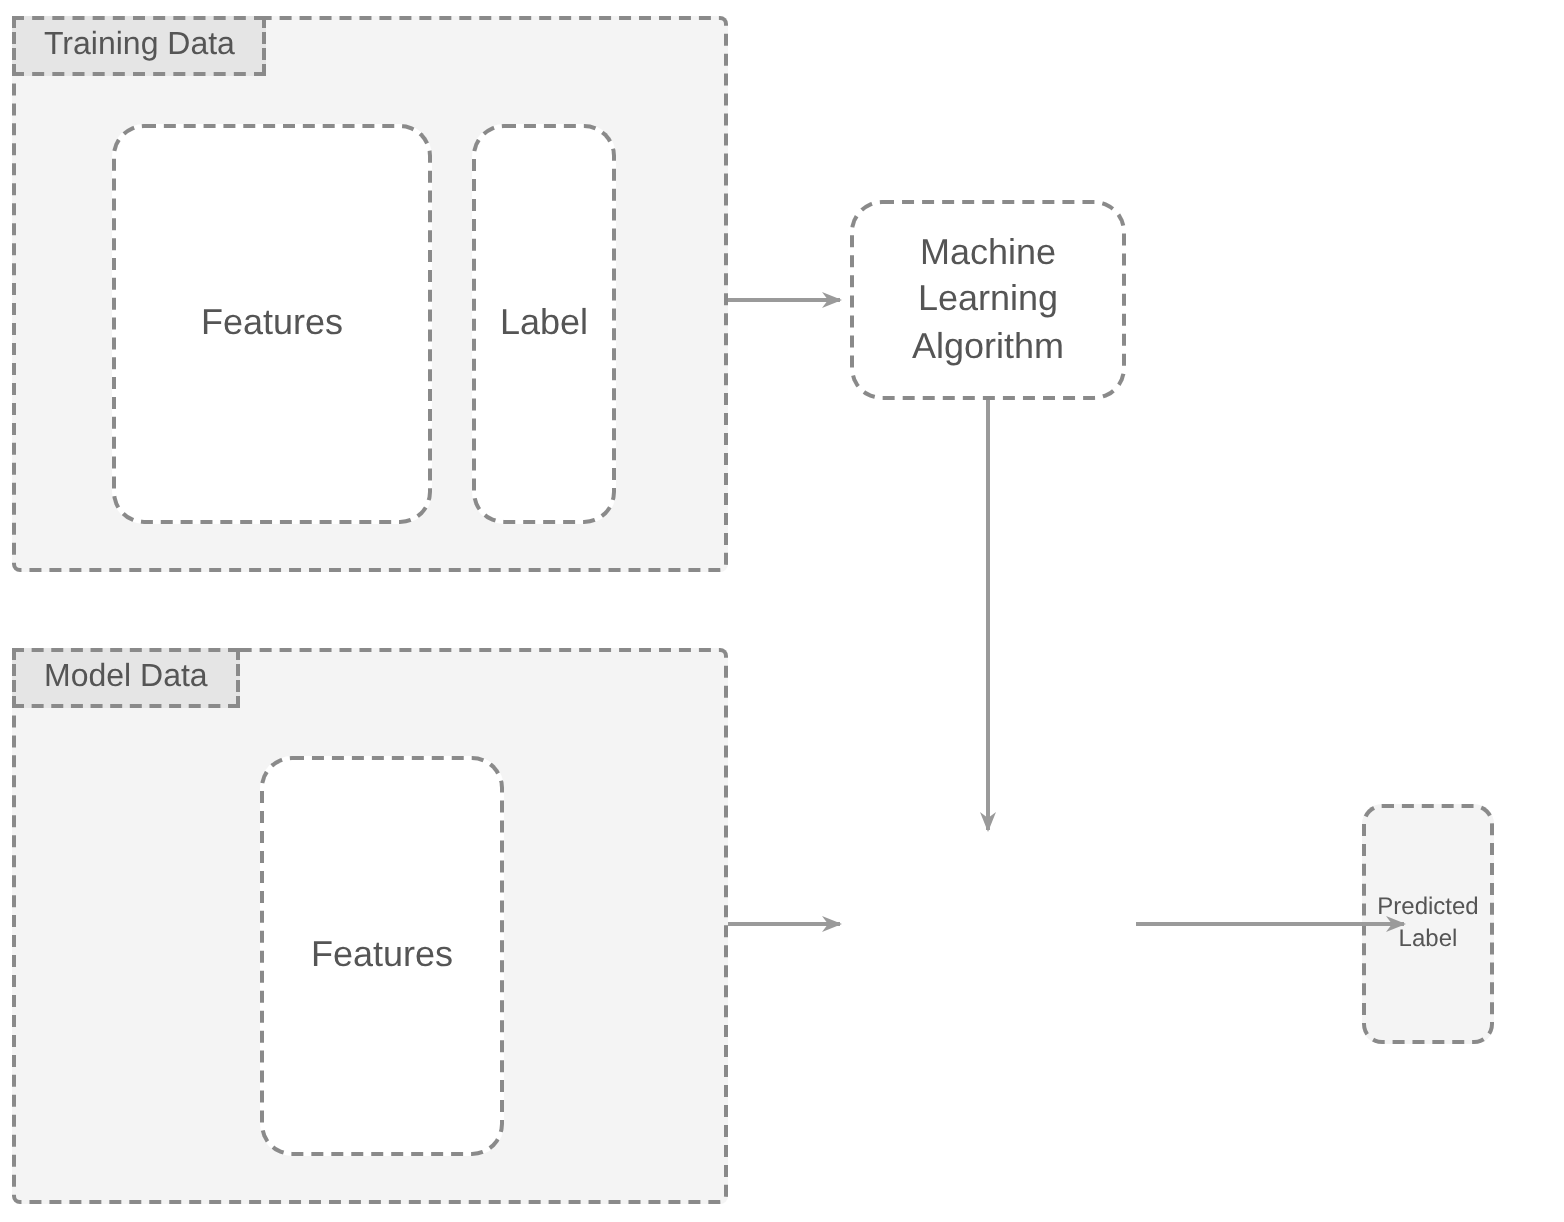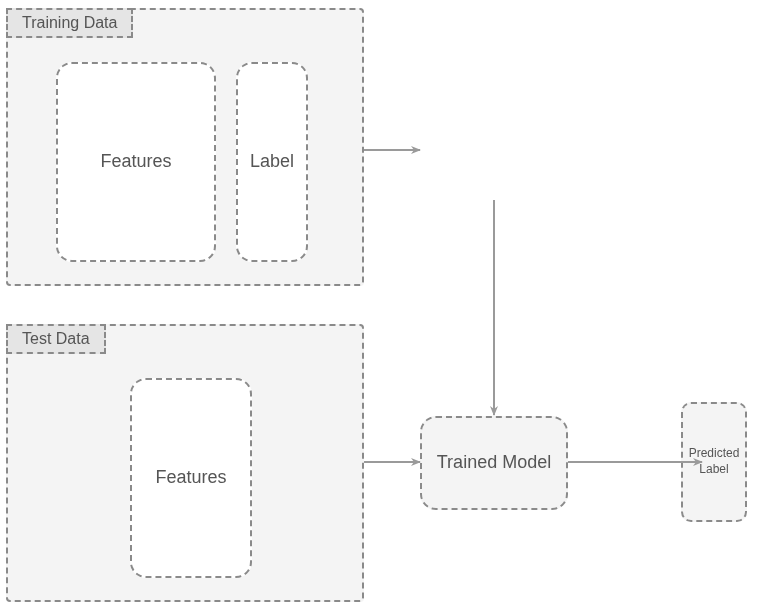--- a/index.html
+++ b/index.html
@@ -82,32 +82,34 @@
       <span class="label">Features</span>
     </div>
 
     <div class="box dashed rounded fill-none" style="left:228px; top:52px; width:72px; height:200px;">
       <span class="label">Label</span>
     </div>
   </div>
 
   <div class="box dashed fill-light" style="left:6px; top:324px; width:358px; height:278px; border-radius:4px;">
     <div class="tag">
-      <span>Test Data</span>
+      <span>Model Data</span>
     </div>
 
     <div class="box dashed rounded fill-none" style="left:122px; top:52px; width:122px; height:200px;">
       <span class="label">Features</span>
     </div>
   </div>
 
+  <div class="box dashed rounded fill-none" style="left:425px; top:100px; width:138px; height:100px;">
+    <span class="label" style="white-space:pre-line;">Machine
+Learning
+Algorithm</span>
+  </div>
 
-  <div class="box dashed rounded fill-light" style="left:420px; top:416px; width:148px; height:94px;">
-    <span class="label">Trained Model</span>
-  </div>
 
   <div class="box dashed rounded-sm fill-light" style="left:681px; top:402px; width:66px; height:120px;">
     <span class="label-small" style="white-space:pre-line;">Predicted
 Label</span>
   </div>
 
   <svg class="arrows">
     <defs>
       <marker id="arrowhead" markerWidth="10" markerHeight="8" refX="9" refY="4" orient="auto" markerUnits="userSpaceOnUse">
         <path d="M0,0 L10,4 L0,8 L3,4 Z" fill="#9a9a9a"></path>

